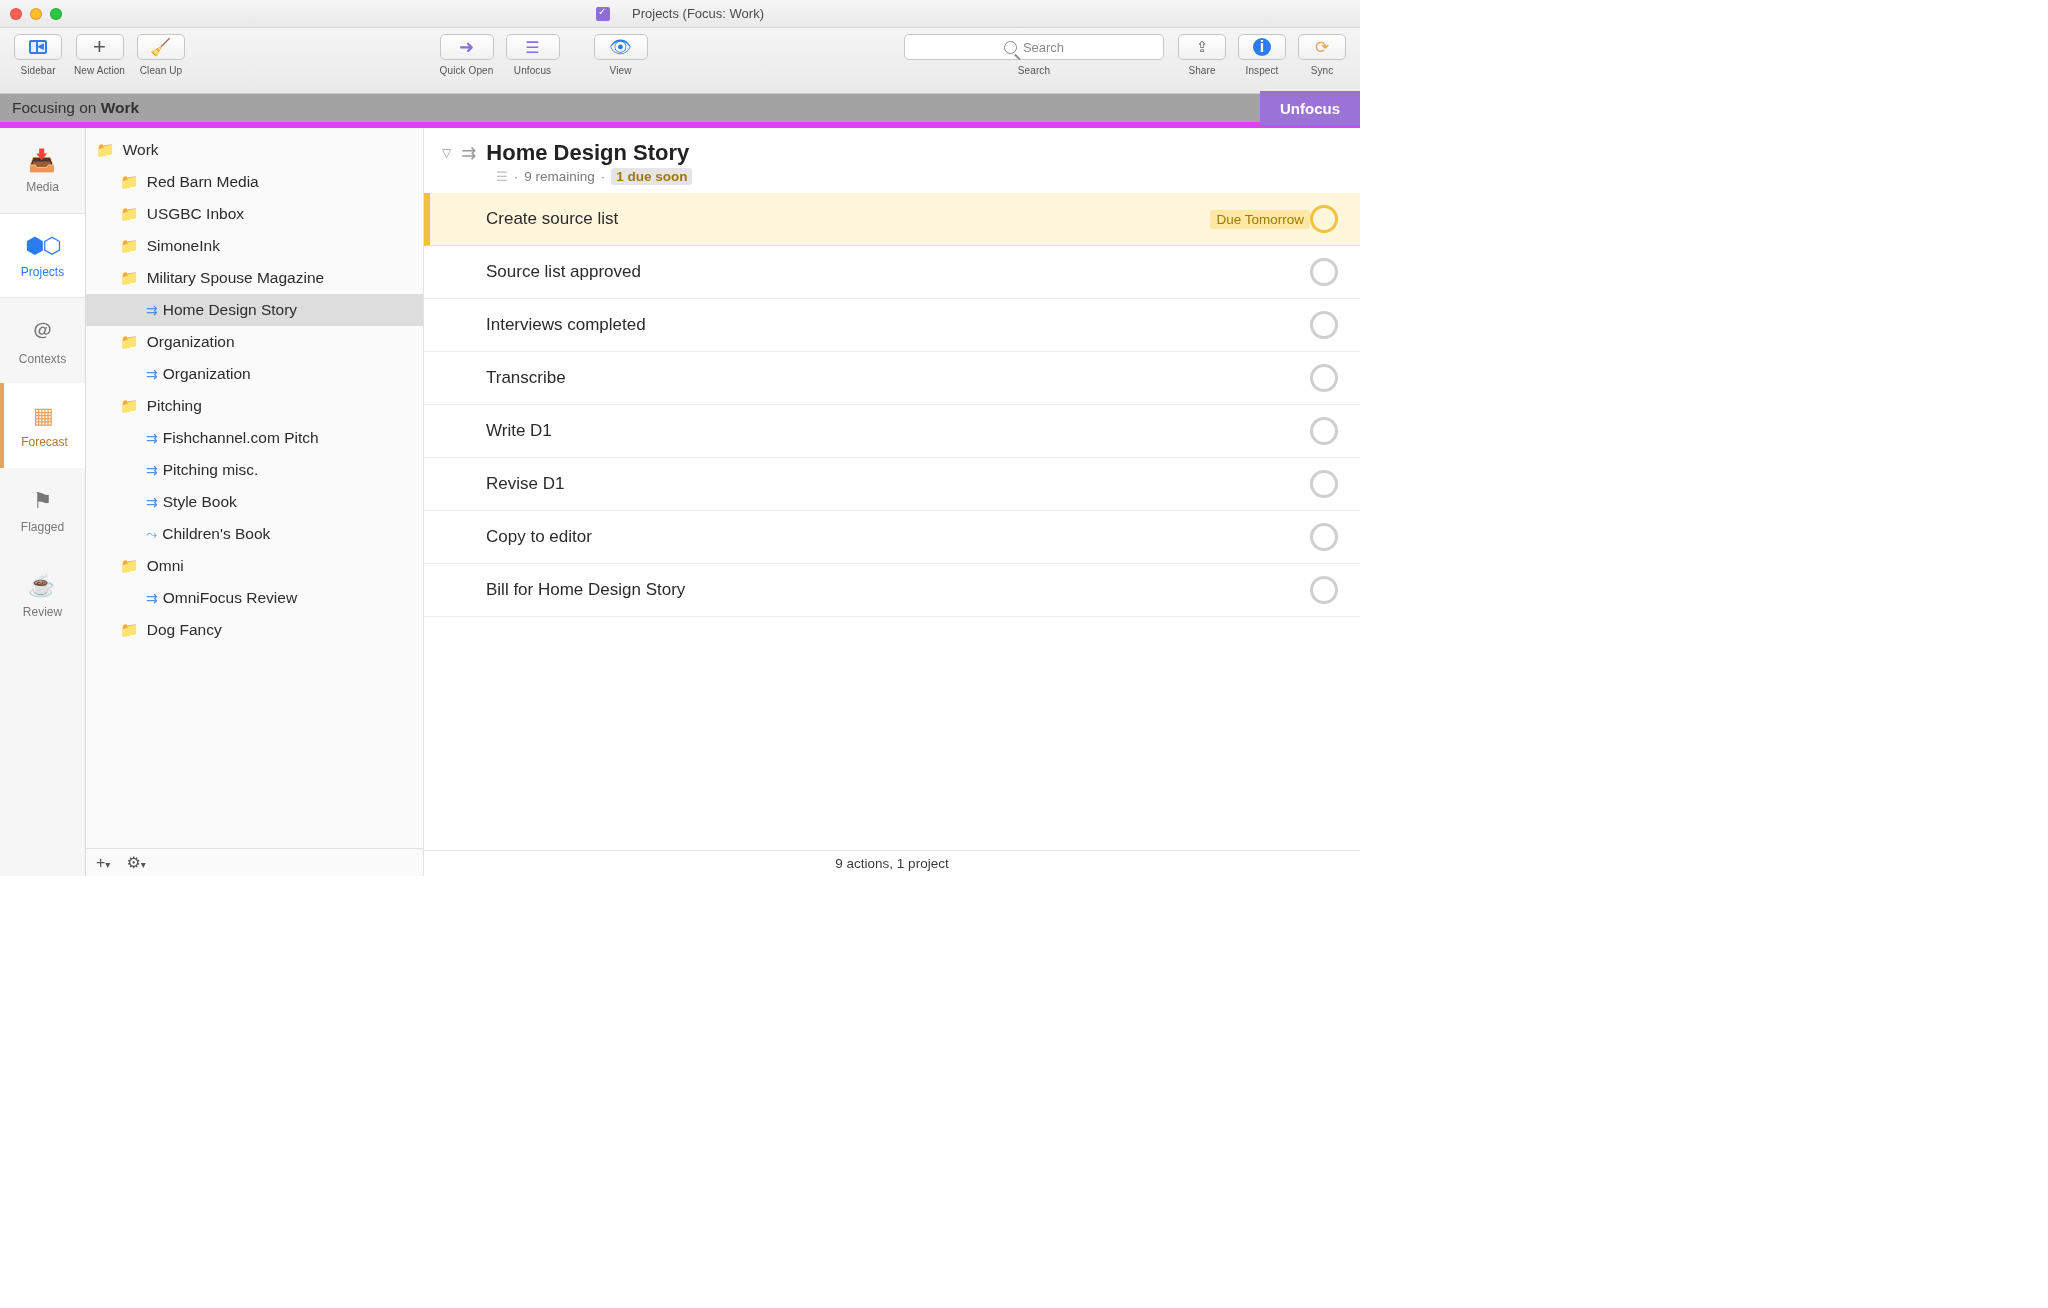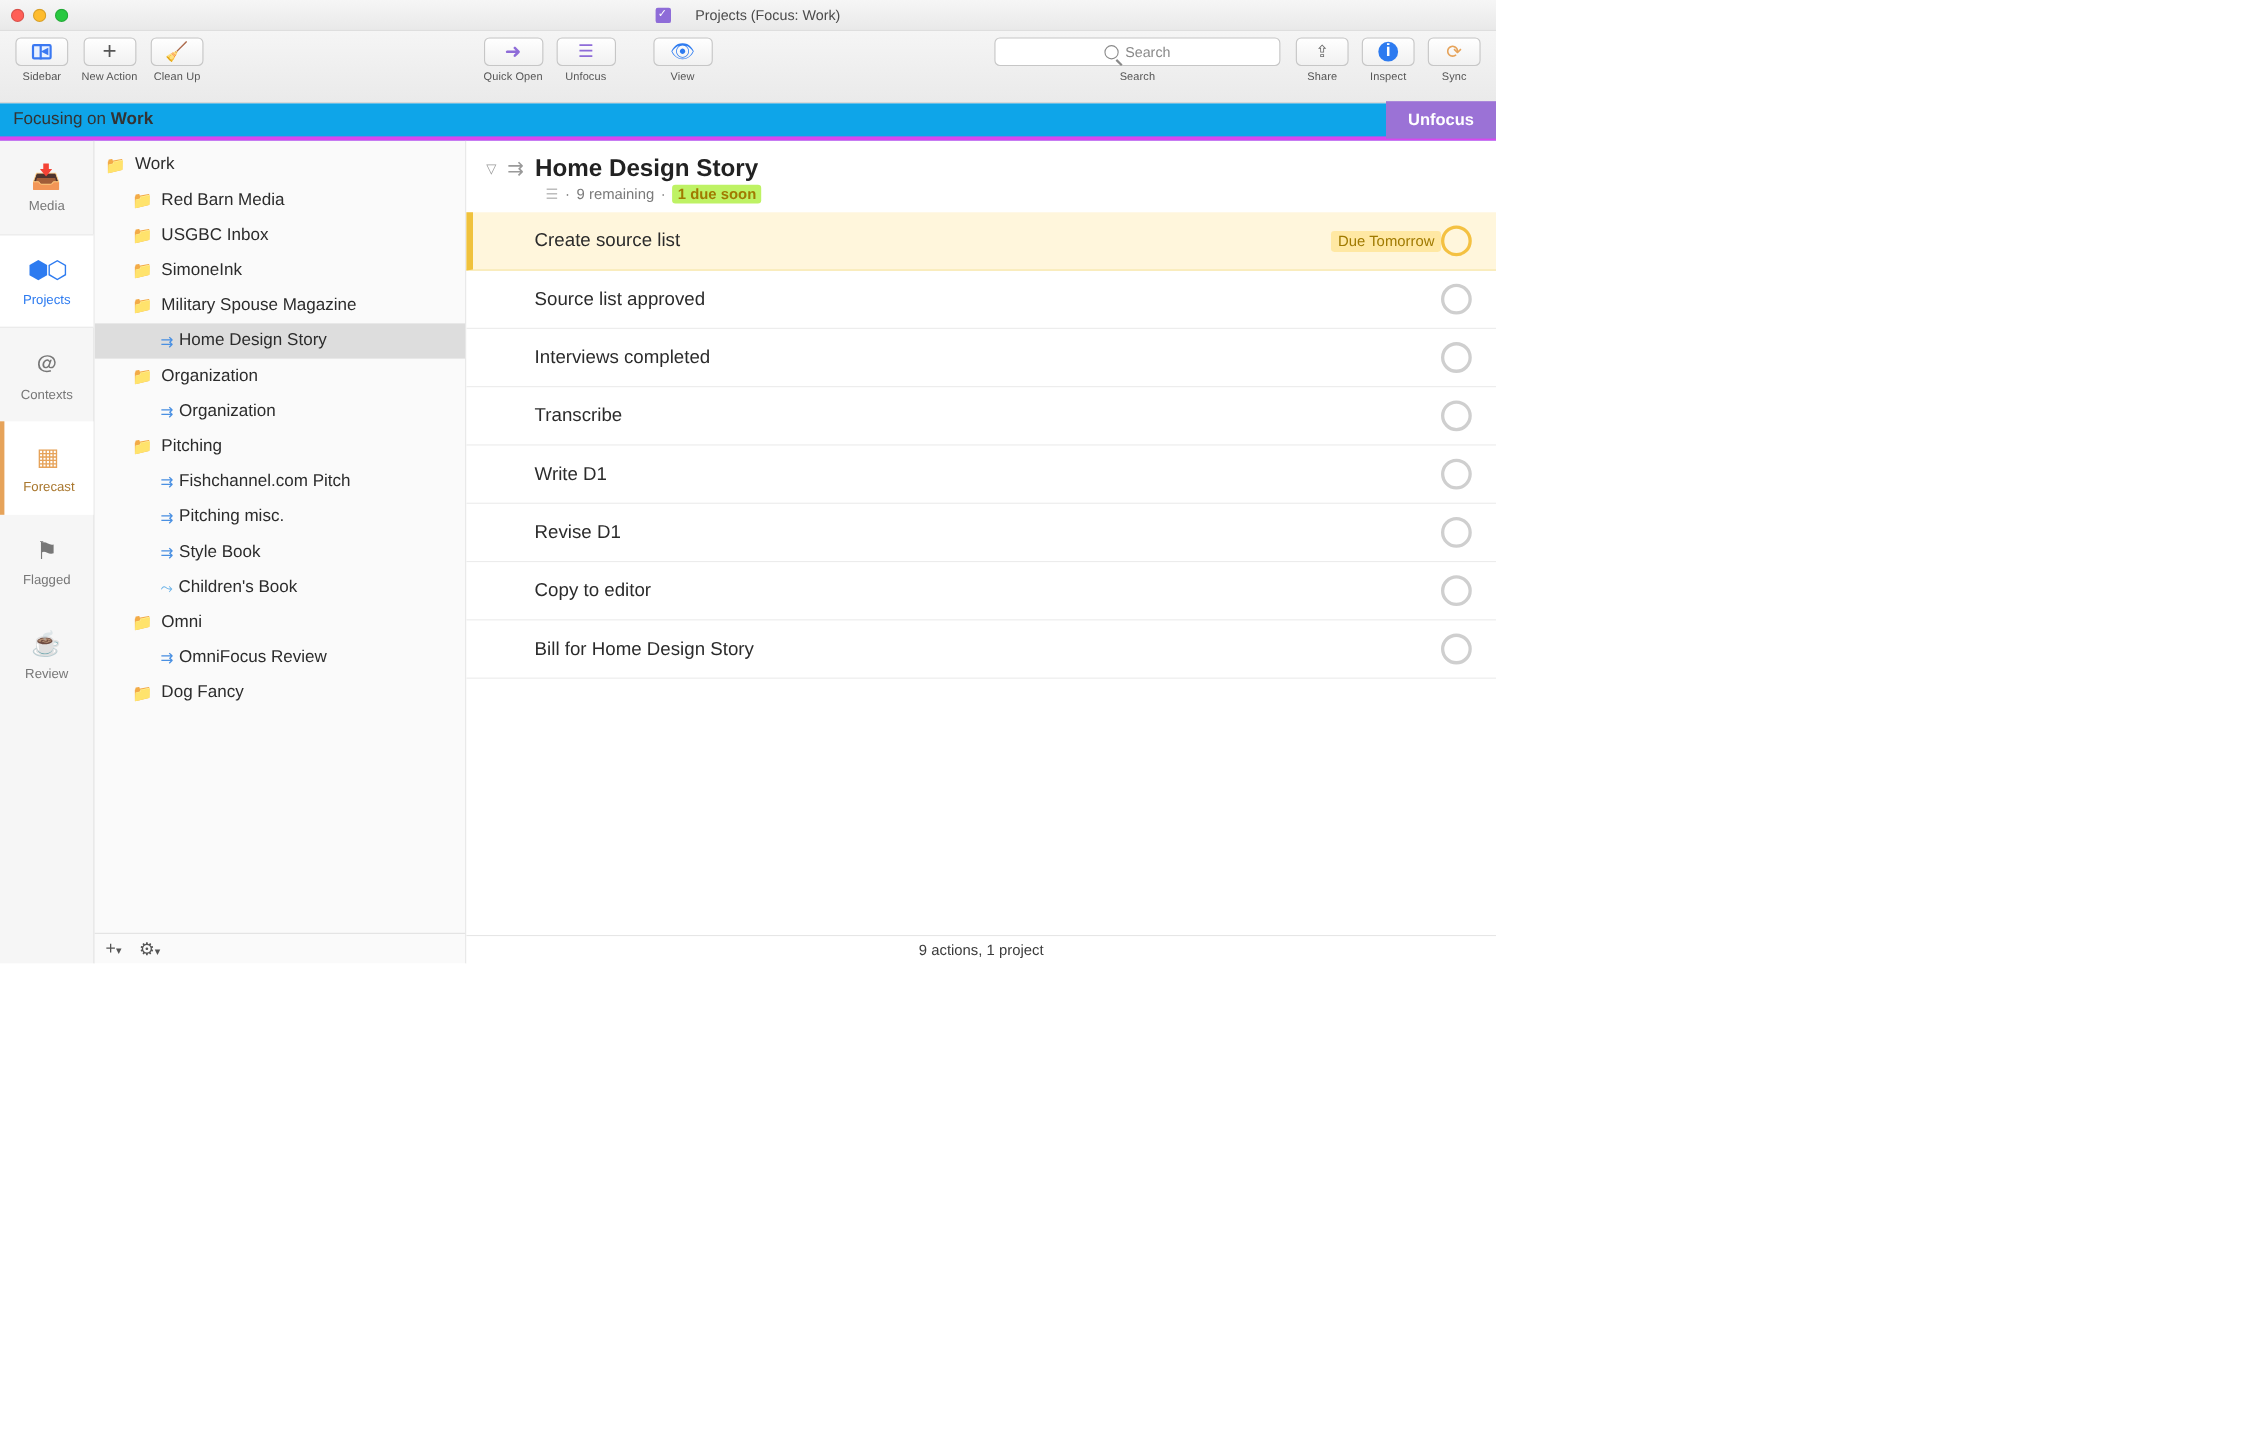--- a/index.html
+++ b/index.html
@@ -63,21 +63,21 @@
 .sidebar-glyph{width:18px;height:14px;border:2px solid #3a78f2;border-radius:2px;position:relative;background:#e9f1ff;}
 .sidebar-glyph::before{content:"";position:absolute;left:5px;top:-2px;bottom:-2px;width:2px;background:#3a78f2;}
 .sidebar-glyph::after{content:"◀";position:absolute;right:1px;top:-1px;font-size:9px;color:#3a78f2;}
 .plus{font-size:22px;color:#555;line-height:18px;}
 .purple{color:#8e6cd8;}
 .blue{color:#2d7bf0;}
 .orange{color:#e6a35a;}
 
 
 .focus-strip{
-  height: 34px; background:#0ea5e9; border-bottom:4px solid #d946ef;
+  height: 34px; background:#a3a3a3; border-bottom:6px solid #d946ef;
   display:flex;align-items:center;justify-content:space-between;
   padding: 0 0 0 12px; font-size:15.5px; color:#333;
 }
 .focus-strip b{font-weight:600;}
 .unfocus-btn{
   height:34px; padding:0 20px; background:#9b72d6; color:#fff; font-weight:600;
   display:flex;align-items:center; font-size:15px;
 }
 
 
@@ -122,21 +122,21 @@
 .main{ flex:1; background:#fff; display:flex; flex-direction:column; }
 .outline-head{
   padding: 12px 18px 8px 18px;
 }
 .head-row1{display:flex; align-items:center; gap:10px;}
 .disclosure{color:#9a9a9a;font-size:12px;}
 .proj-glyph{color:#9a9a9a;font-size:18px;}
 .head-title{font-size:22px; font-weight:700; color:#222;}
 .head-row2{display:flex; align-items:center; gap:6px; padding-left:54px; margin-top:2px; font-size:13.5px; color:#7a7a7a;}
 .note-icon{color:#bdbdbd;font-size:13px;}
-.duesoon-chip{background:#bef264; color:#a07a00; font-weight:600; padding:1px 5px; border-radius:3px;}
+.duesoon-chip{background:#e5e5e5; color:#a07a00; font-weight:600; padding:1px 5px; border-radius:3px;}
 
 .tasks{flex:1;}
 .task{
   display:flex; align-items:center; justify-content:space-between;
   padding: 12px 22px 12px 62px; border-bottom:1px solid #ececec;
 }
 .task .tname{font-size:17px; color:#2b2b2b;}
 .task .right{display:flex;align-items:center;}
 .status-circle{
   width:28px;height:28px;border:3px solid #cfcfcf;border-radius:50%;

